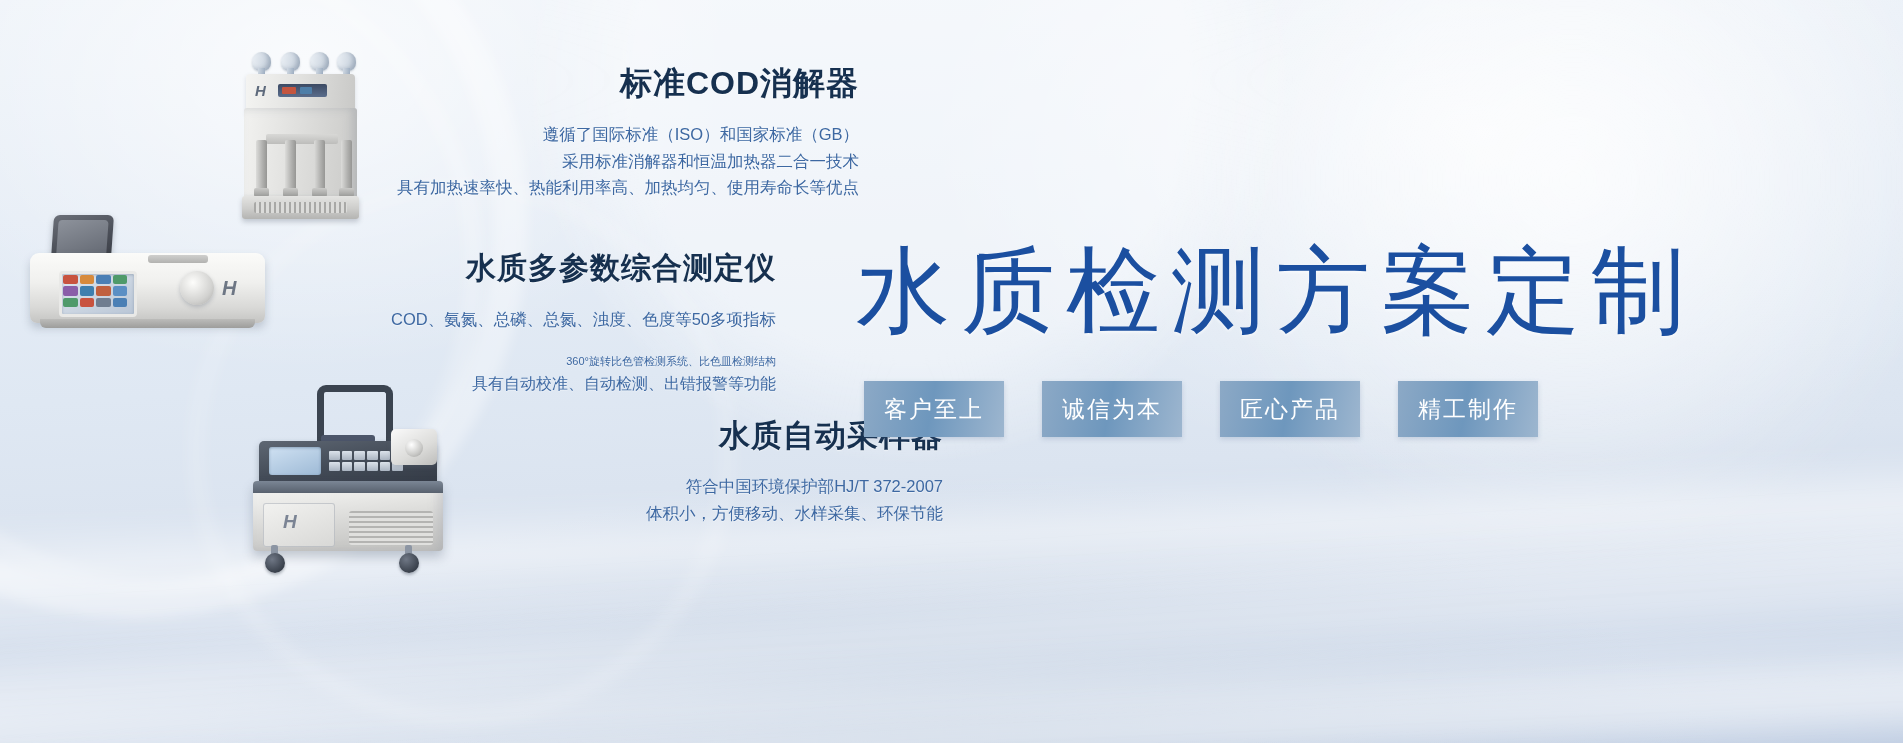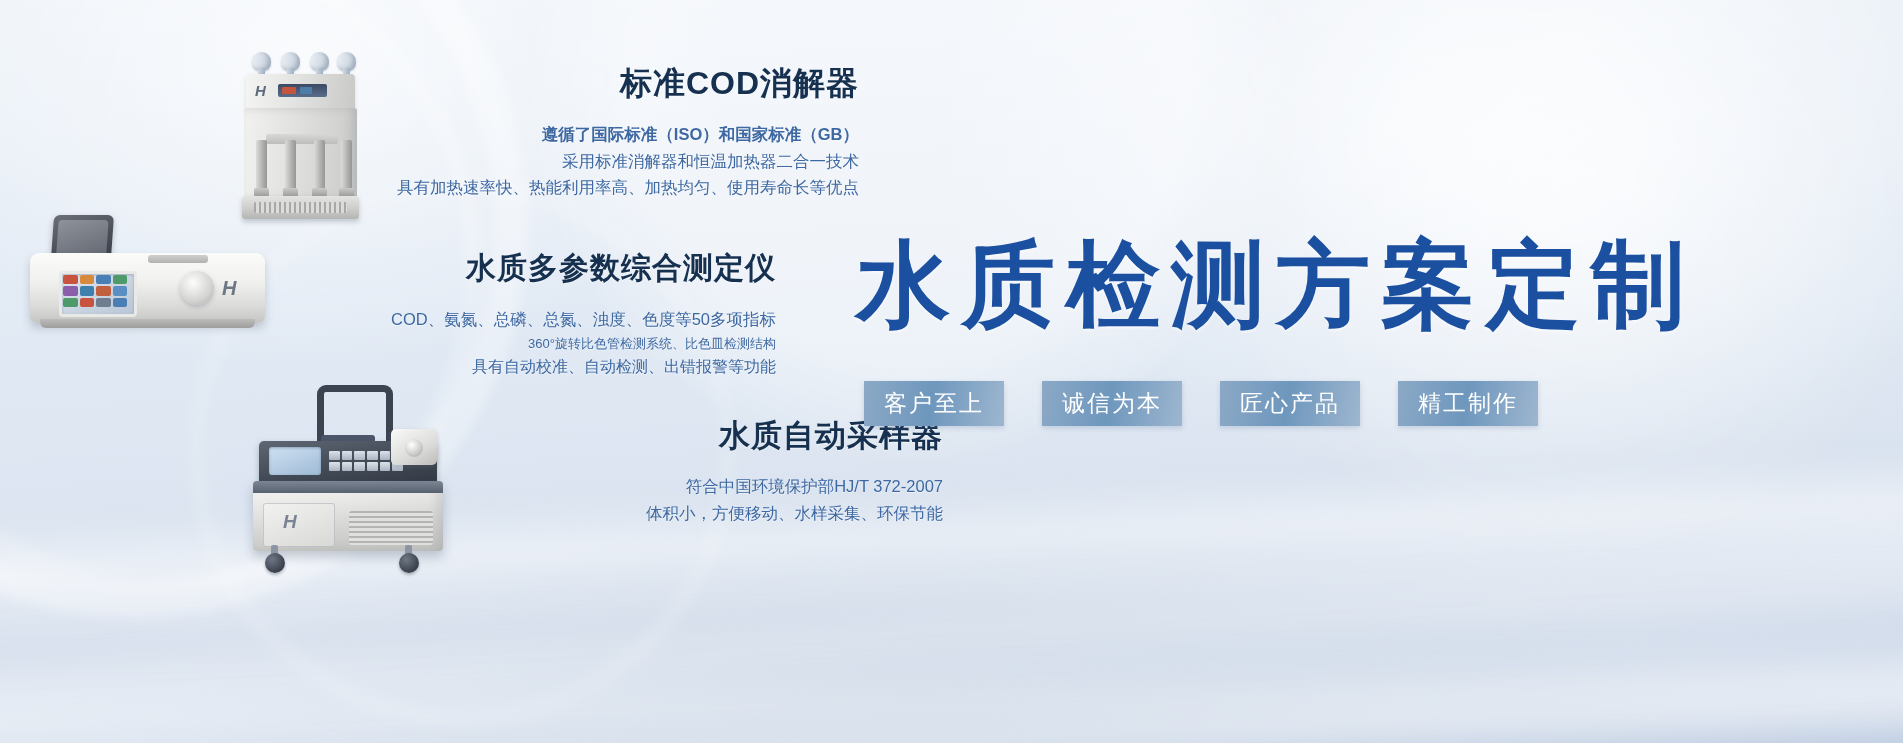--- a/index.html
+++ b/index.html
@@ -49,29 +49,29 @@
     color:#16304f;font-weight:bold;letter-spacing:1px;line-height:1.1;
     white-space:nowrap;text-shadow:0 1px 1px rgba(255,255,255,.6);
   }
   .pline{
     color:#3d68a2;white-space:nowrap;line-height:1.62;
     text-shadow:0 1px 1px rgba(255,255,255,.55);
   }
 
   
   .headline{
-    position:absolute;left:856px;top:238px;width:1010px;
-    font-size:94px;font-weight:bold;color:#1b4fa0;letter-spacing:11px;
+    position:absolute;left:856px;top:244px;width:1010px;
+    font-size:94px;font-weight:normal;color:#1b4fa0;letter-spacing:11px;
     white-space:nowrap;line-height:1;
     text-shadow:0 2px 3px rgba(255,255,255,.55);
   }
   
   .badges{position:absolute;left:864px;top:381px;display:flex;gap:38px;}
   .badge{
-    width:140px;height:45px;display:flex;align-items:center;justify-content:center;
+    width:140px;height:56px;display:flex;align-items:center;justify-content:center;
     color:#fff;font-size:23px;letter-spacing:2px;
     background:linear-gradient(100deg,#8ca9c6 0%,#6e97bd 48%,#9db6cf 100%);
     box-shadow:0 2px 5px rgba(80,110,150,.22);
   }
 
   
   .device{position:relative;}
 
   
   .cod{width:125px;height:175px;}
@@ -221,21 +221,21 @@
         <div class="rodcap" style="left:74px;top:144px;"></div>
       <div class="rod" style="left:103px;"></div>
         <div class="rodcap" style="left:101px;top:144px;"></div>
       <div class="base"></div>
       <div class="vent"></div>
     </div>
 
     <div class="ptext" style="margin-left:26px;width:470px;">
       <div class="ptitle" style="font-size:32px;margin-top:22px;">标准COD消解器</div>
       <div style="height:20px"></div>
-      <div class="pline" style="font-size:16.5px;font-weight:bold;">遵循了国际标准（ISO）和国家标准（GB）</div>
+      <div class="pline" style="font-size:16.5px;">遵循了国际标准（ISO）和国家标准（GB）</div>
       <div class="pline" style="font-size:16.5px;">采用标准消解器和恒温加热器二合一技术</div>
       <div class="pline" style="font-size:16.5px;font-family:Liberation Serif, serif;">具有加热速率快、热能利用率高、加热均匀、使用寿命长等优点</div>
     </div>
   </div>
 
   <div class="prod" style="left:30px;top:215px;">
     <div class="device mpa">
       <div class="lid"></div>
         <div class="lidface"></div>
       <div class="shell"></div>
@@ -257,21 +257,21 @@
       </div>
       <div class="wheel"></div>
       <div class="logo">H</div>
       <div class="foot"></div>
     </div>
 
     <div class="ptext" style="margin-left:16px;width:495px;">
       <div class="ptitle" style="font-size:30px;margin-top:36px;">水质多参数综合测定仪</div>
       <div style="height:22px"></div>
       <div class="pline" style="font-size:16.5px;">COD、氨氮、总磷、总氮、浊度、色度等50多项指标</div>
-      <div class="pline" style="font-size:13px;">360°旋转比色管检测系统、比色皿检测结构</div>
+      <div class="pline" style="font-size:11px;margin-top:20px;">360°旋转比色管检测系统、比色皿检测结构</div>
       <div class="pline" style="font-size:16px;">具有自动校准、自动检测、出错报警等功能</div>
     </div>
   </div>
 
   <div class="prod" style="left:245px;top:385px;">
     <div class="device smp">
       <div class="handle"></div>
         <div class="hbar"></div>
       <div class="toppanel"></div>
       <div class="disp"></div>

